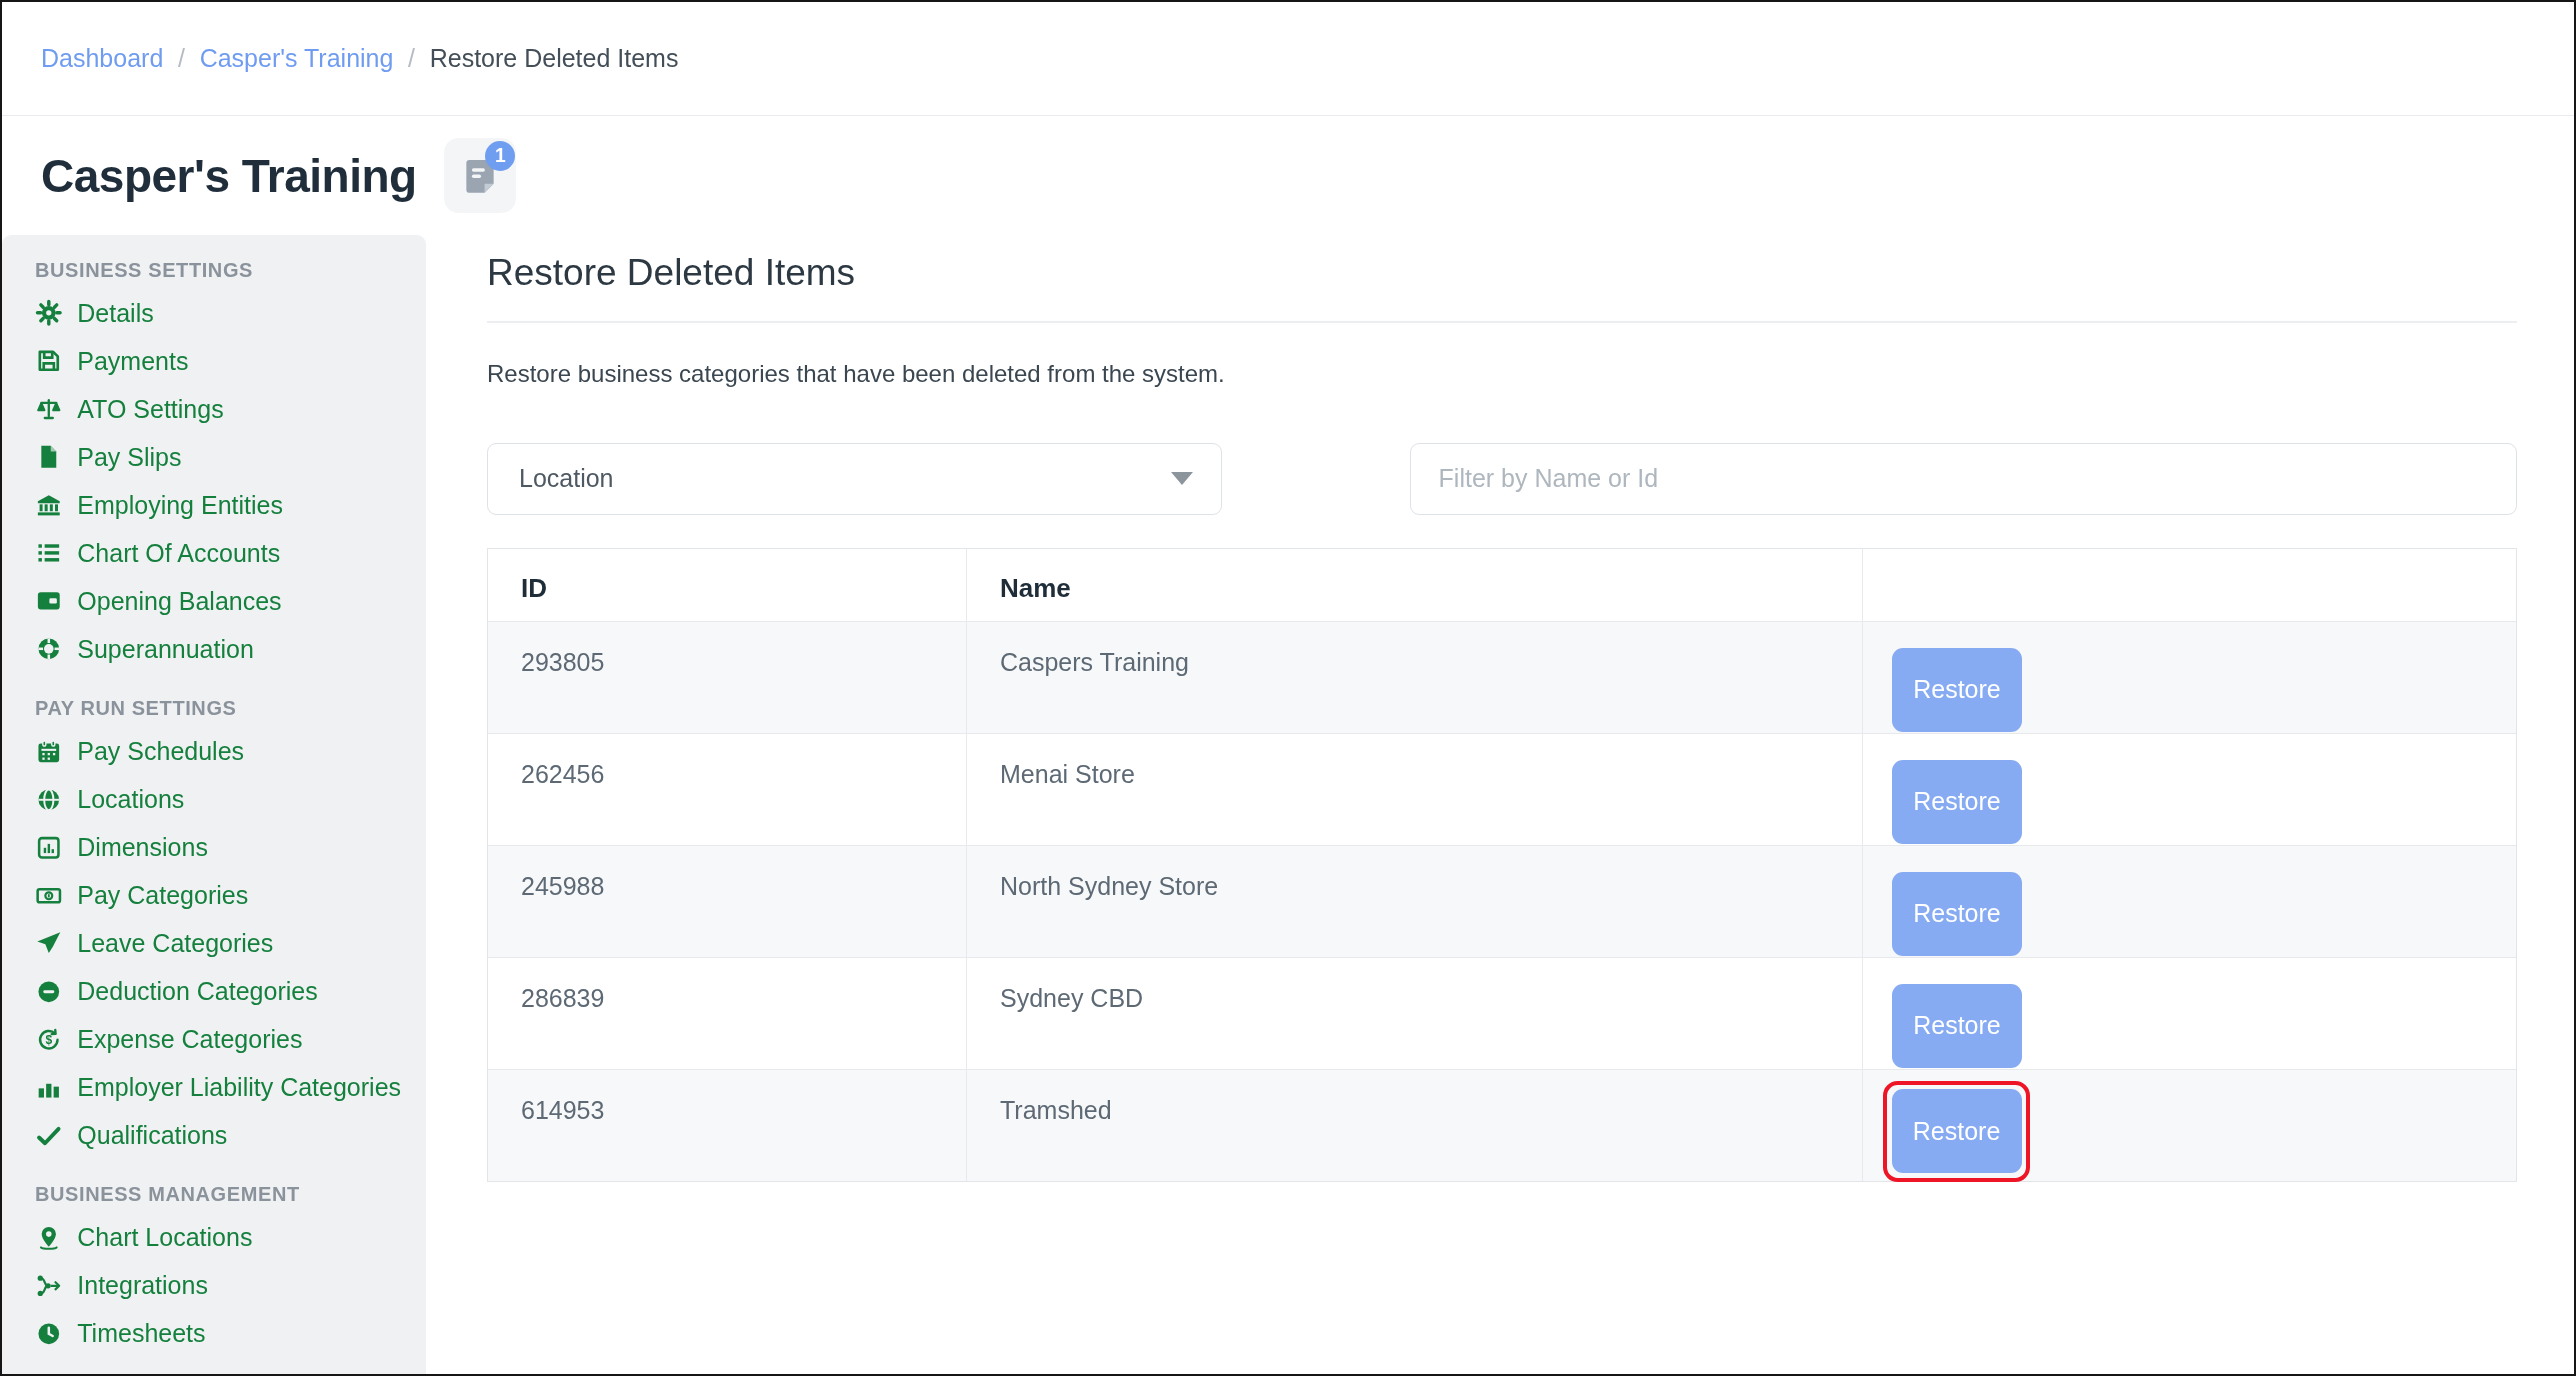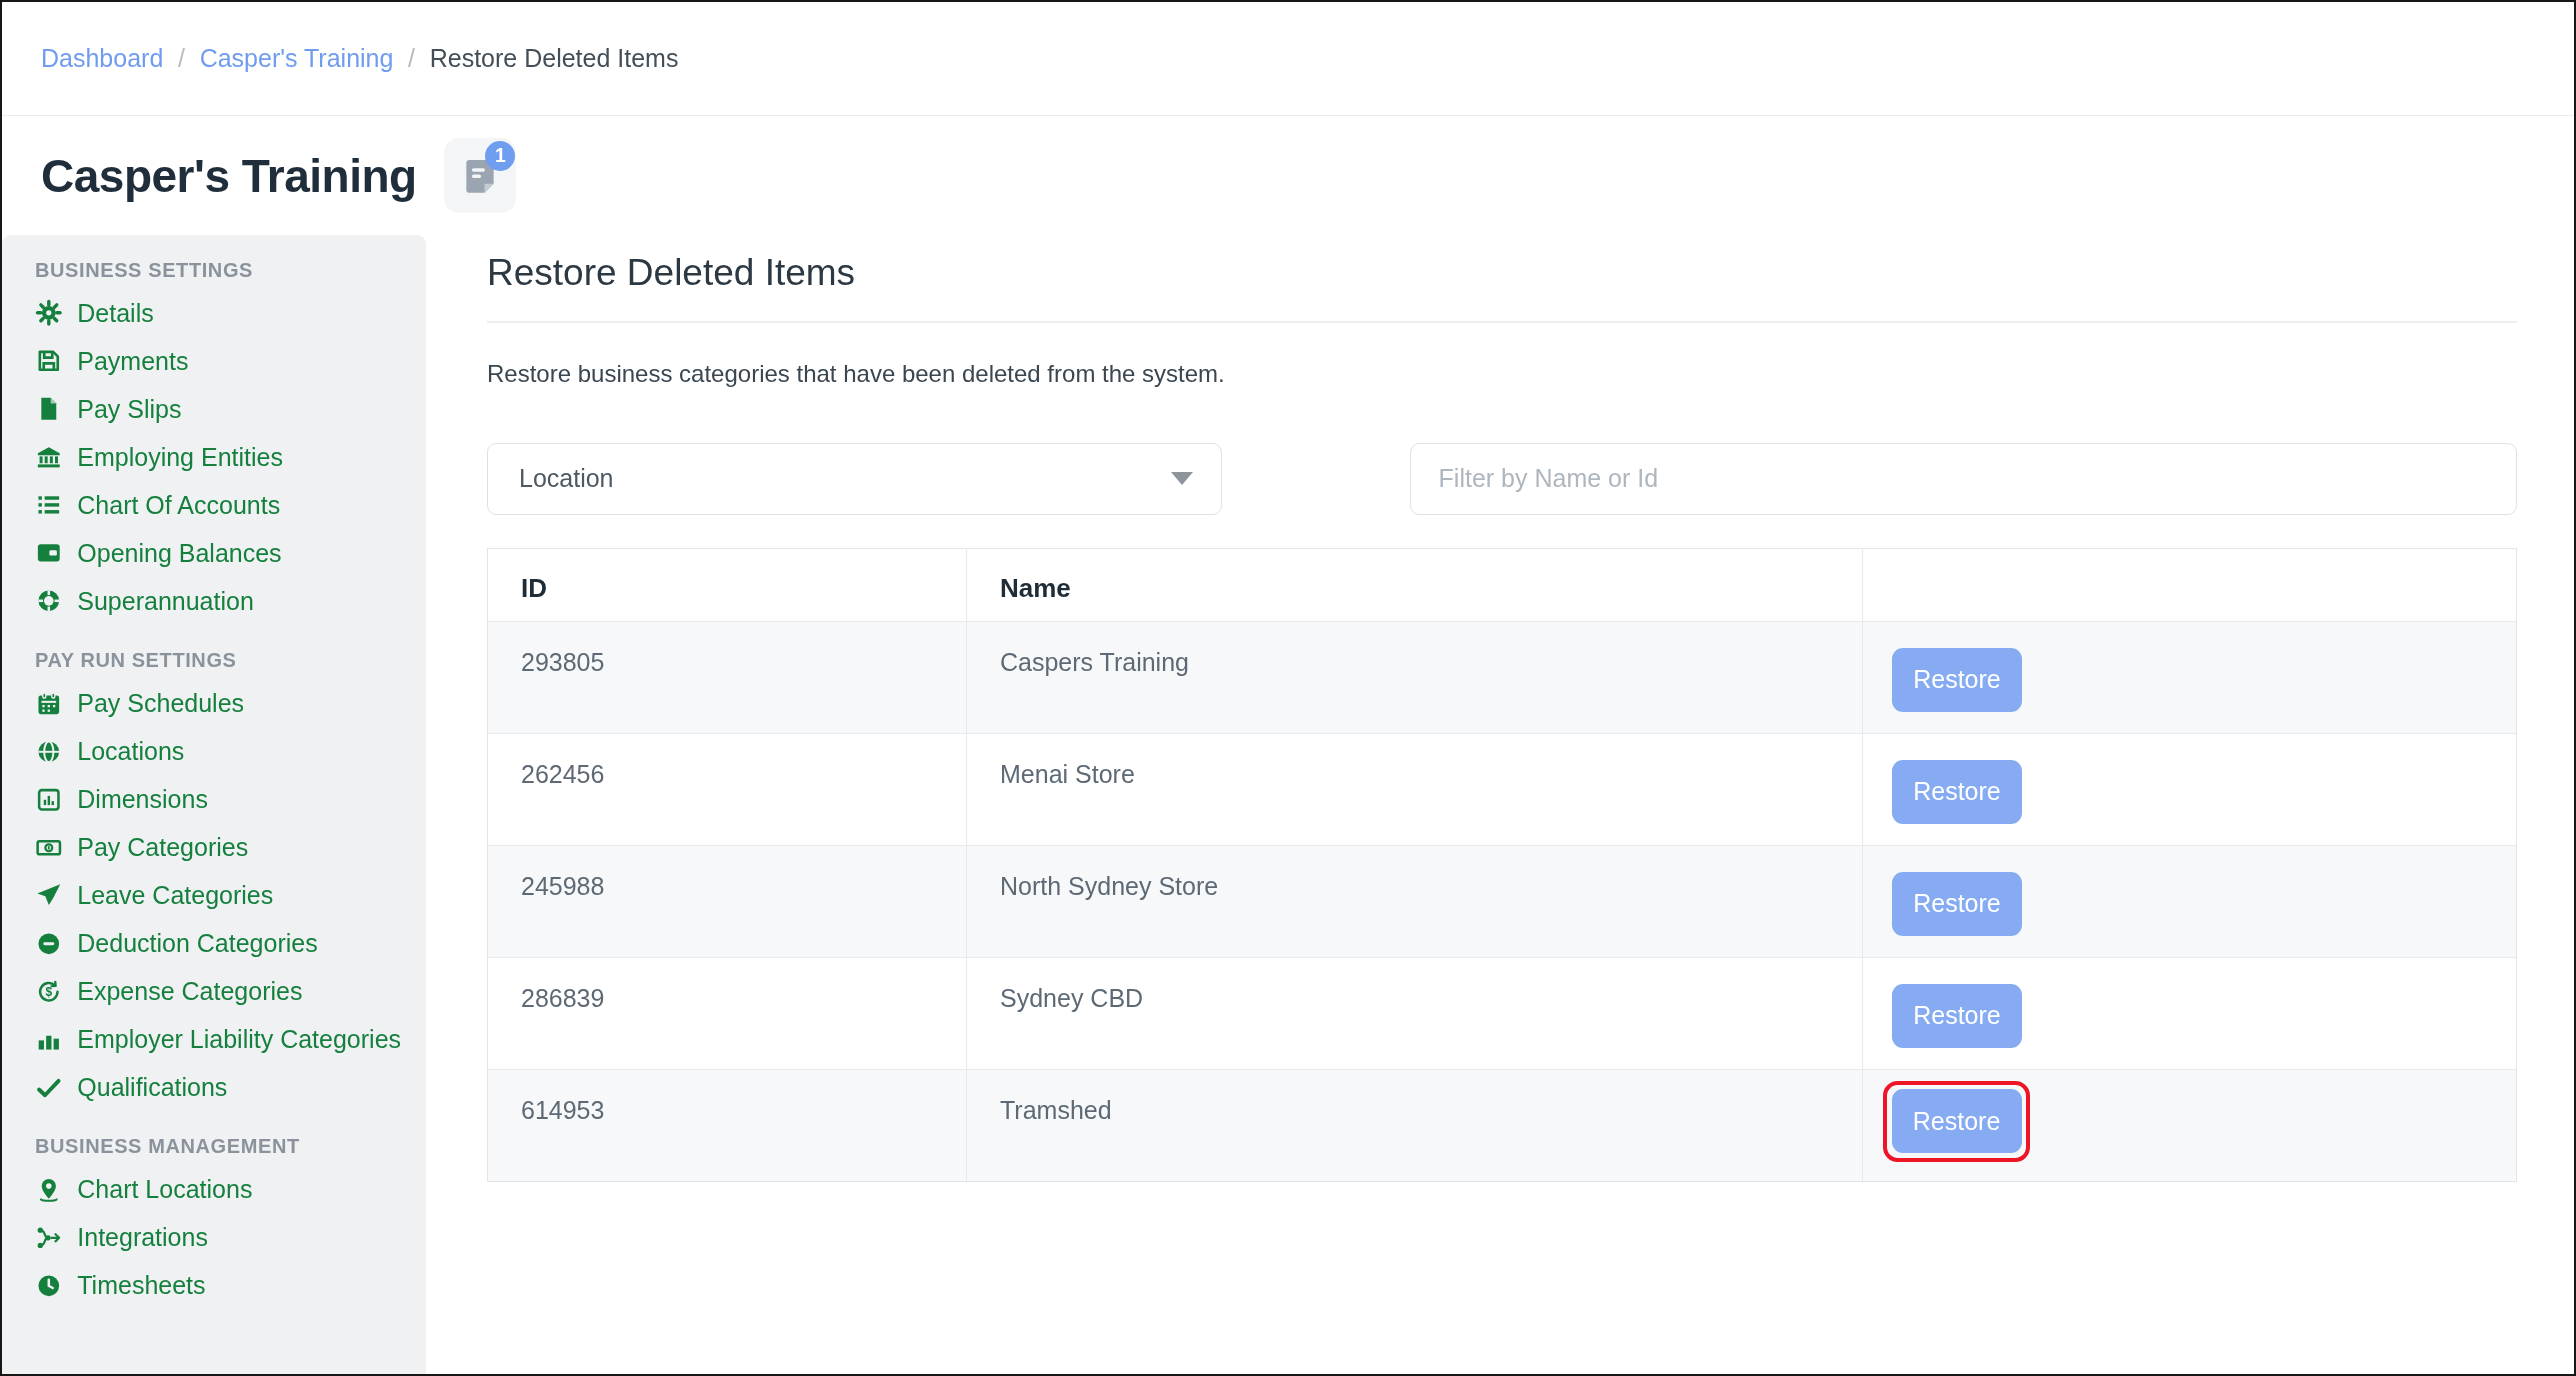--- a/index.html
+++ b/index.html
@@ -118,21 +118,21 @@
   .trow { display: flex; height: 112px; border-top: 1.8px solid #e7e9ec; background: #fff; }
   .trow.odd { background: #f7f8f9; }
   .cell { padding: 24px 0 0 33px; font-size: 25px; color: #5d6974; }
   .thead .cell { font-size: 26px; font-weight: 700; color: #1f2d39; }
   .c1 { width: 478px; flex: 0 0 auto; }
   .c2 { width: 896px; flex: 0 0 auto; border-left: 1.8px solid #e7e9ec; }
   .c3 { flex: 1; border-left: 1.8px solid #e7e9ec; }
   .trow .cell { padding-top: 26px; }
   .action-cell { padding: 20px 0 0 29px; }
   .restore-btn {
-    width: 130px; height: 64px;
+    width: 130px; height: 84px;
     background: #87abf2; color: #fff;
     font-size: 25px; font-family: inherit;
     border: none; border-radius: 11px; cursor: pointer;
   }
   .action-cell.highlighted { padding: 11px 0 0 20px; }
   .highlight-ring {
     display: inline-block;
     border: 4.6px solid #ee1626;
     border-radius: 14.7px;
     padding: 4.6px;
@@ -201,20 +201,32 @@
             <svg viewBox="0 0 24 24" fill="none" stroke="currentColor" stroke-width="2.3">
               <path d="M4.2 4.2h11.6l4 4v11.6H4.2z" stroke-linejoin="round"></path>
               <path d="M8 4.4v4.8h7V4.4"></path>
               <path d="M7.6 19.6v-5.4h8.8v5.4"></path>
             </svg>
           </span>
         <span>Payments</span>
       </a>
       <a class="side-item">
         <span class="ic">
+            <svg viewBox="0 0 24 24" fill="none" stroke="currentColor" stroke-width="2" stroke-linecap="round">
+              <path d="M12 4.5v14"></path>
+              <path d="M5.5 6.8h13"></path>
+              <path d="M8.5 20h7"></path>
+              <path d="M5.5 7.4l-2.6 5.8h5.2z" fill="currentColor" stroke-linejoin="round"></path>
+              <path d="M18.5 7.4l-2.6 5.8h5.2z" fill="currentColor" stroke-linejoin="round"></path>
+            </svg>
+          </span>
+        <span>ATO Settings</span>
+      </a>
+      <a class="side-item">
+        <span class="ic">
             <svg viewBox="0 0 24 24">
               <path fill="currentColor" d="M5.5 2.5h8.2l4.8 4.8v14.2H5.5z"></path>
               <path fill="#f0f1f3" opacity="0.65" d="M13.7 2.5l4.8 4.8h-4.8z"></path>
             </svg>
           </span>
         <span>Pay Slips</span>
       </a>
       <a class="side-item">
         <span class="ic">
             <svg viewBox="0 0 24 24" fill="currentColor">

